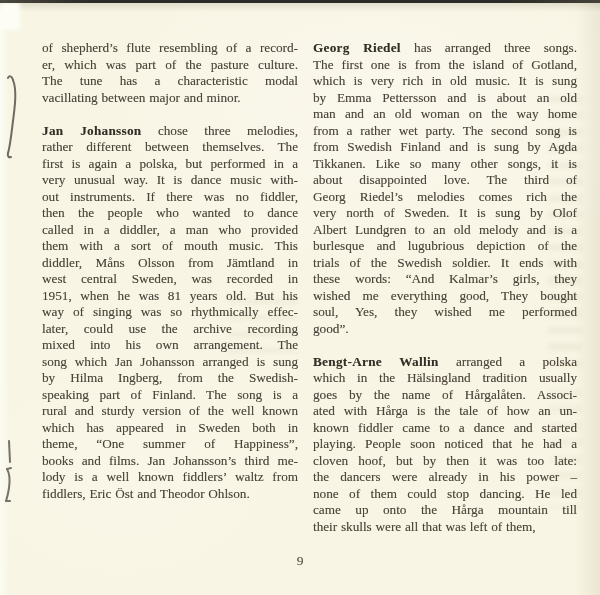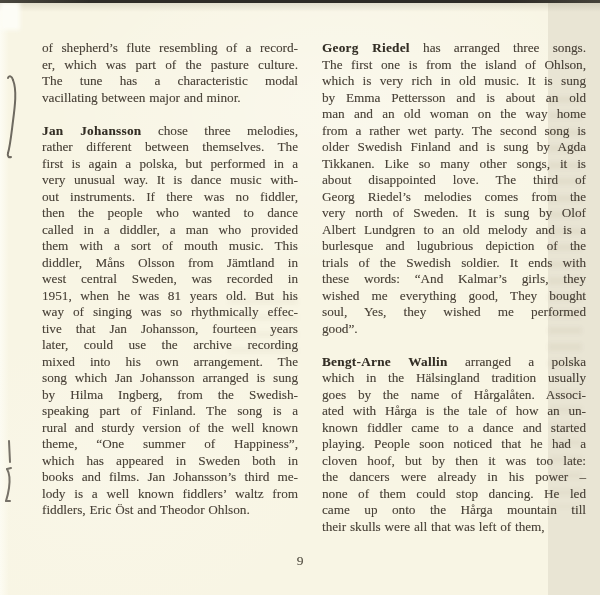--- a/index.html
+++ b/index.html
@@ -7,21 +7,21 @@
     --ink:#4a4339;
     --ink-bold:#332e25;
   }
   html,body{margin:0;padding:0;}
   body{
     width:600px;height:595px;overflow:hidden;
     background:#e9e5d4;
     font-family:"Liberation Serif","DejaVu Serif",serif;
   }
   .page{
-    position:relative;width:548px;height:595px;
+    position:relative;width:600px;height:595px;
     background:
       radial-gradient(ellipse 420px 260px at 62% 18%, rgba(255,255,255,0.30), rgba(255,255,255,0) 70%),
       radial-gradient(ellipse 300px 220px at 20% 80%, rgba(250,248,236,0.45), rgba(250,248,236,0) 70%),
       linear-gradient(90deg, #fdfcf3 0px, var(--paper) 9px, var(--paper) 576px, #ece7d4 598px),
       var(--paper);
   }
   
   .top-edge{
     position:absolute;left:0;top:0;width:600px;height:3px;
     background:linear-gradient(90deg,#4a483f,#2d2b27 15%,#2d2b27 85%,#45423a);
@@ -37,21 +37,21 @@
     background:#fdfdf6;filter:blur(2px);z-index:4;
   }
   .column{
     position:absolute;
     color:var(--ink);
     font-size:13.2px;
     line-height:16.5px;
     text-shadow:0.2px 0.2px 0.6px rgba(74,67,57,0.35);
   }
   .column.left{left:42px;top:40px;width:256px;}
-  .column.right{left:322px;top:40px;width:264px;}
+  .column.right{left:313px;top:40px;width:264px;}
   .paragraph{margin:0 0 16.5px 0;}
   .paragraph:last-child{margin-bottom:0;}
   .line{
     text-align:justify;
     text-align-last:justify;
     height:16.5px;
     word-spacing:0.5px;
   }
   .line.last{text-align-last:left;}
   .line strong{
@@ -121,46 +121,45 @@
         <div class="line">first is again a polska, but performed in a</div>
         <div class="line">very unusual way. It is dance music with-</div>
         <div class="line">out instruments. If there was no fiddler,</div>
         <div class="line">then the people who wanted to dance</div>
         <div class="line">called in a diddler, a man who provided</div>
         <div class="line">them with a sort of mouth music. This</div>
         <div class="line">diddler, Måns Olsson from Jämtland in</div>
         <div class="line">west central Sweden, was recorded in</div>
         <div class="line">1951, when he was 81 years old. But his</div>
         <div class="line">way of singing was so rhythmically effec-</div>
-        <div class="line">tive that Jan Johansson, fourteen years</div>
         <div class="line">later, could use the archive recording</div>
         <div class="line">mixed into his own arrangement. The</div>
         <div class="line">song which Jan Johansson arranged is sung</div>
         <div class="line">by Hilma Ingberg, from the Swedish-</div>
         <div class="line">speaking part of Finland. The song is a</div>
         <div class="line">rural and sturdy version of the well known</div>
+        <div class="line">which has appeared in Sweden both in</div>
         <div class="line">theme, “One summer of Happiness”,</div>
-        <div class="line">which has appeared in Sweden both in</div>
         <div class="line">books and films. Jan Johansson’s third me-</div>
         <div class="line">lody is a well known fiddlers’ waltz from</div>
         <div class="line last">fiddlers, Eric Öst and Theodor Ohlson.</div>
       </div>
     </div>
   <div class="column right">
       <div class="paragraph">
         <div class="line"><strong>Georg Riedel</strong> has arranged three songs.</div>
-        <div class="line">The first one is from the island of Ohlson,</div>
+        <div class="line">The first one is from the island of Gotland,</div>
         <div class="line">which is very rich in old music. It is sung</div>
         <div class="line">by Emma Pettersson and is about an old</div>
         <div class="line">man and an old woman on the way home</div>
         <div class="line">from a rather wet party. The second song is</div>
-        <div class="line">older Swedish Finland and is sung by Agda</div>
+        <div class="line">from Swedish Finland and is sung by Agda</div>
         <div class="line">Tikkanen. Like so many other songs, it is</div>
         <div class="line">about disappointed love. The third of</div>
-        <div class="line">Georg Riedel’s melodies comes from the</div>
+        <div class="line">Georg Riedel’s melodies comes rich the</div>
         <div class="line">very north of Sweden. It is sung by Olof</div>
         <div class="line">Albert Lundgren to an old melody and is a</div>
         <div class="line">burlesque and lugubrious depiction of the</div>
         <div class="line">trials of the Swedish soldier. It ends with</div>
         <div class="line">these words: “And Kalmar’s girls, they</div>
         <div class="line">wished me everything good, They bought</div>
         <div class="line">soul, Yes, they wished me performed</div>
         <div class="line last">good”.</div>
       </div>
       <div class="paragraph">

